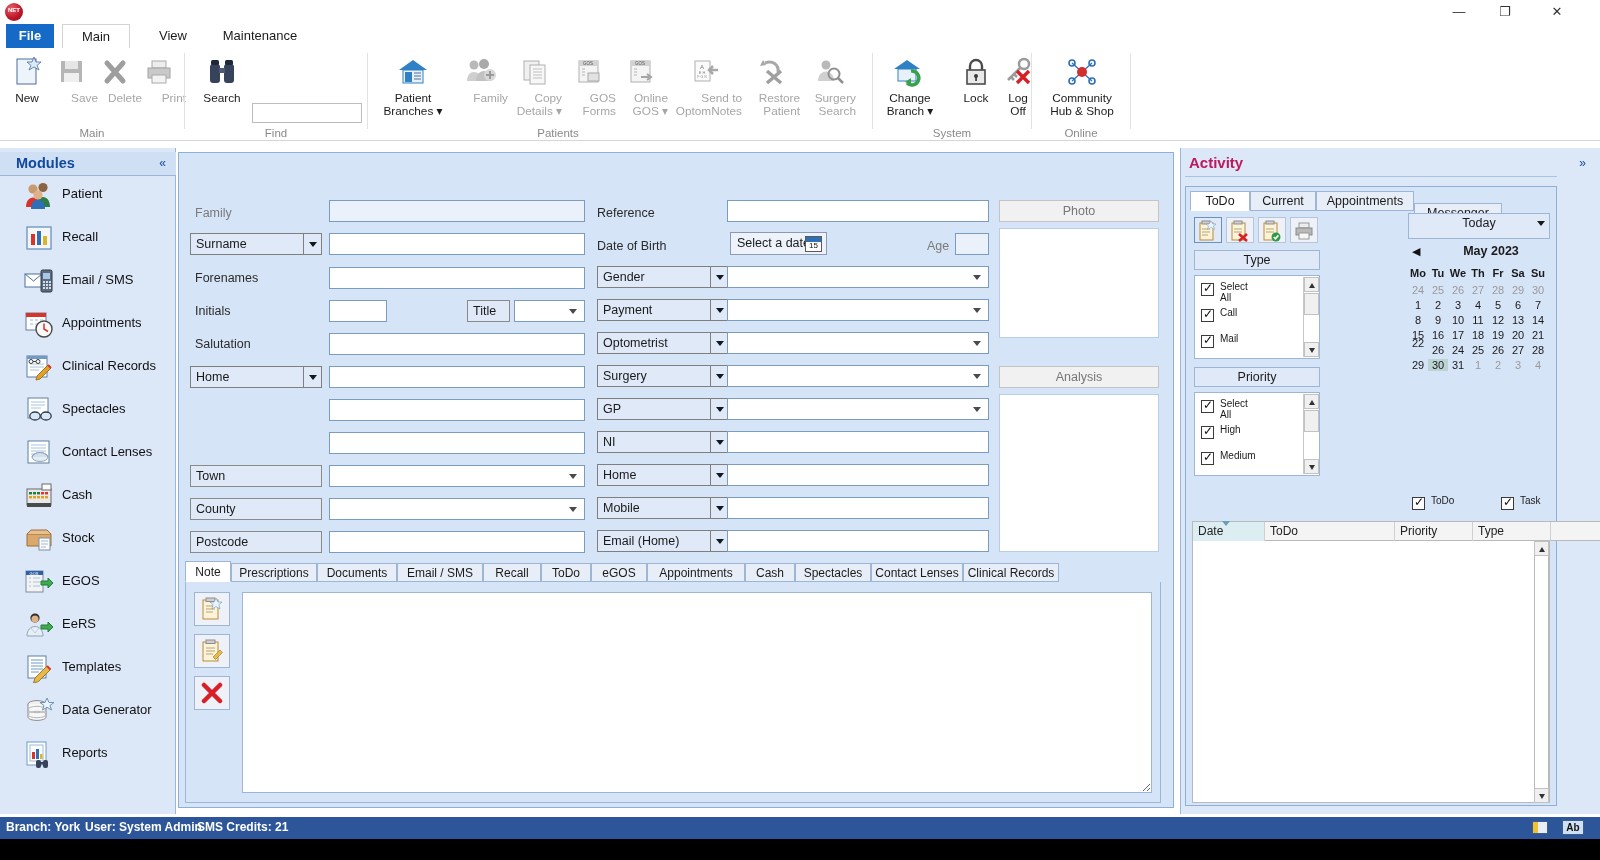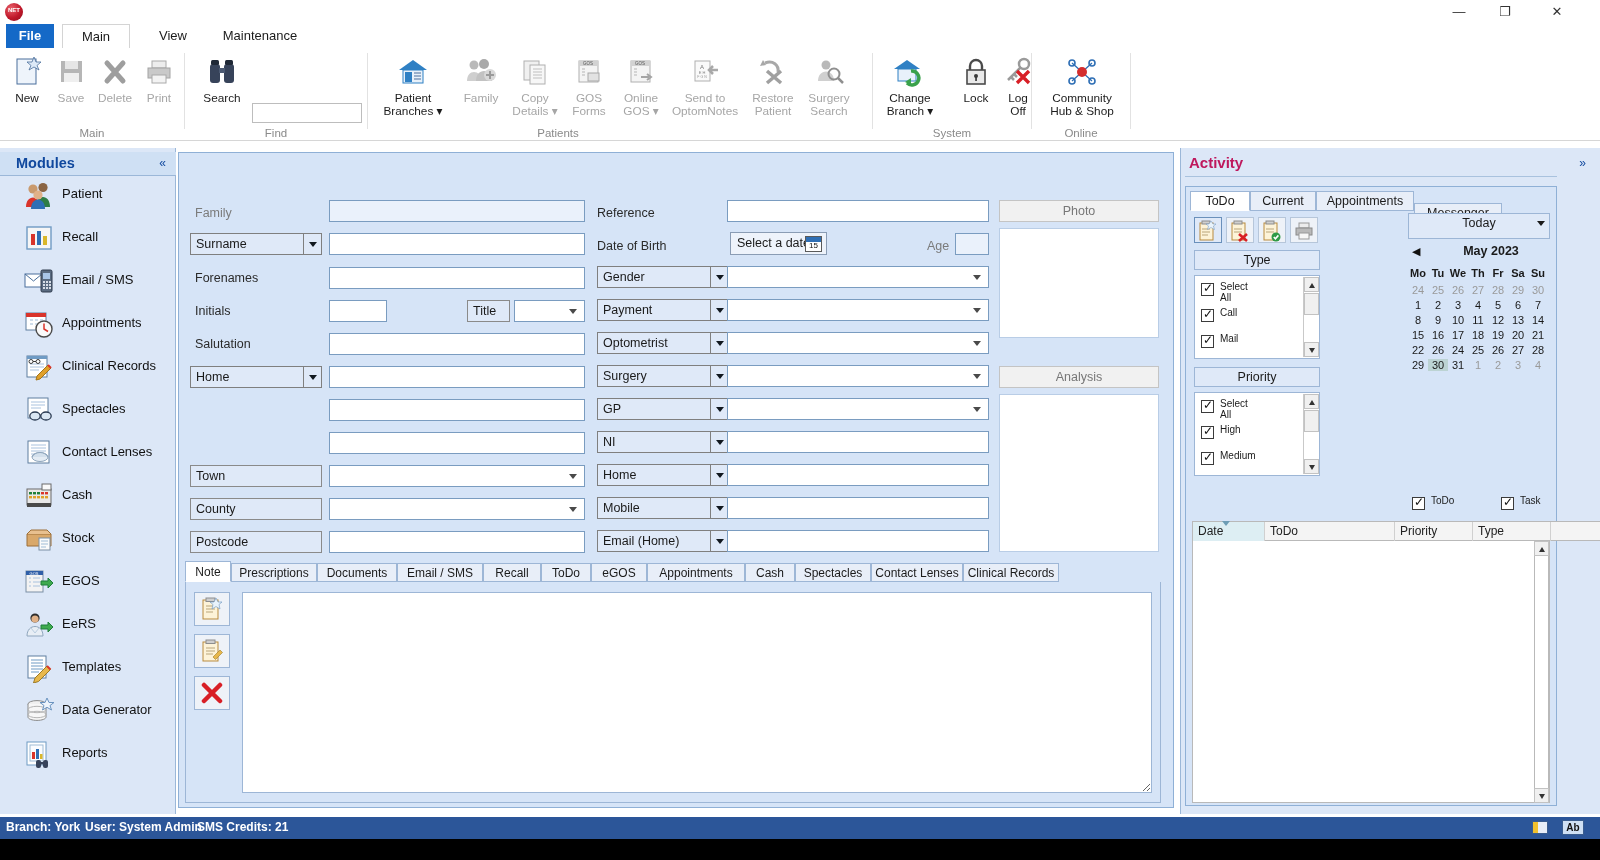--- a/index.html
+++ b/index.html
@@ -29,21 +29,21 @@
   .rtab.view{ left:148px; width:50px; }
   .rtab.maint{ left:208px; width:104px; }
 
   .ribbon{ position:absolute; left:0; top:48px; width:1600px; height:93px; background:#fff; border-bottom:1px solid #d6d6d6; }
   .rgroup{ position:absolute; top:0; height:93px; }
   .rgroup .glabel{ position:absolute; bottom:2px; width:100%; text-align:center; font-size:11.5px; color:#8a8a8a; }
   .rsep{ position:absolute; top:5px; width:1px; height:76px; background:#e2e2e2; }
   .ritem{ position:absolute; top:4px; text-align:center; width:54px; }
   .ritem .ico{ height:40px; display:flex; align-items:center; justify-content:center; }
   .ritem .lbl{ font-size:11.8px; line-height:13px; color:#1c1c1c; }
-  .ritem.dis .lbl{ color:#a6a6a6; }
+  .ritem.dis .lbl{ color:#a6a6a6;text-align:right; }
   .ritem.wide{ width:74px; }
   .find-input{ position:absolute; left:252px; top:55px; width:110px; height:20px; background:#fff; border:1px solid #bdbdbd; }
 
   
   .qa{ position:absolute; top:27px; font-size:12.5px; color:#222; }
 
   
   .modules{ position:absolute; left:0; top:148px; width:176px; height:666px; background:#dce7f7; border-right:1px solid #9bb7d8;}
   .mod-head{ position:absolute; left:0; top:4px; width:176px; height:24px; background:#cfe0f4; border-bottom:1px solid #9bb7d8; }
   .mod-head .t{ position:absolute; left:16px; top:3px; font-size:14.5px; font-weight:bold; color:#10489e; }
@@ -862,21 +862,21 @@
           <div class="cal-cell" style="left: 80px; top: 47px;">12</div>
           <div class="cal-cell" style="left: 100px; top: 47px;">13</div>
           <div class="cal-cell" style="left: 120px; top: 47px;">14</div>
           <div class="cal-cell" style="left: 0px; top: 62px;">15</div>
           <div class="cal-cell" style="left: 20px; top: 62px;">16</div>
           <div class="cal-cell" style="left: 40px; top: 62px;">17</div>
           <div class="cal-cell" style="left: 60px; top: 62px;">18</div>
           <div class="cal-cell" style="left: 80px; top: 62px;">19</div>
           <div class="cal-cell" style="left: 100px; top: 62px;">20</div>
           <div class="cal-cell" style="left: 120px; top: 62px;">21</div>
-          <div class="cal-cell" style="left: 0px; top: 77px;">22</div>
+          <div class="cal-cell" style="left: 0px; top: 70px;">22</div>
           <div class="cal-cell" style="left: 20px; top: 77px;">26</div>
           <div class="cal-cell" style="left: 40px; top: 77px;">24</div>
           <div class="cal-cell" style="left: 60px; top: 77px;">25</div>
           <div class="cal-cell" style="left: 80px; top: 77px;">26</div>
           <div class="cal-cell" style="left: 100px; top: 77px;">27</div>
           <div class="cal-cell" style="left: 120px; top: 77px;">28</div>
           <div class="cal-cell" style="left: 0px; top: 92px;">29</div>
           <div class="cal-cell sel" style="left: 20px; top: 92px;">30</div>
           <div class="cal-cell" style="left: 40px; top: 92px;">31</div>
           <div class="cal-cell out" style="left: 60px; top: 92px;">1</div>

